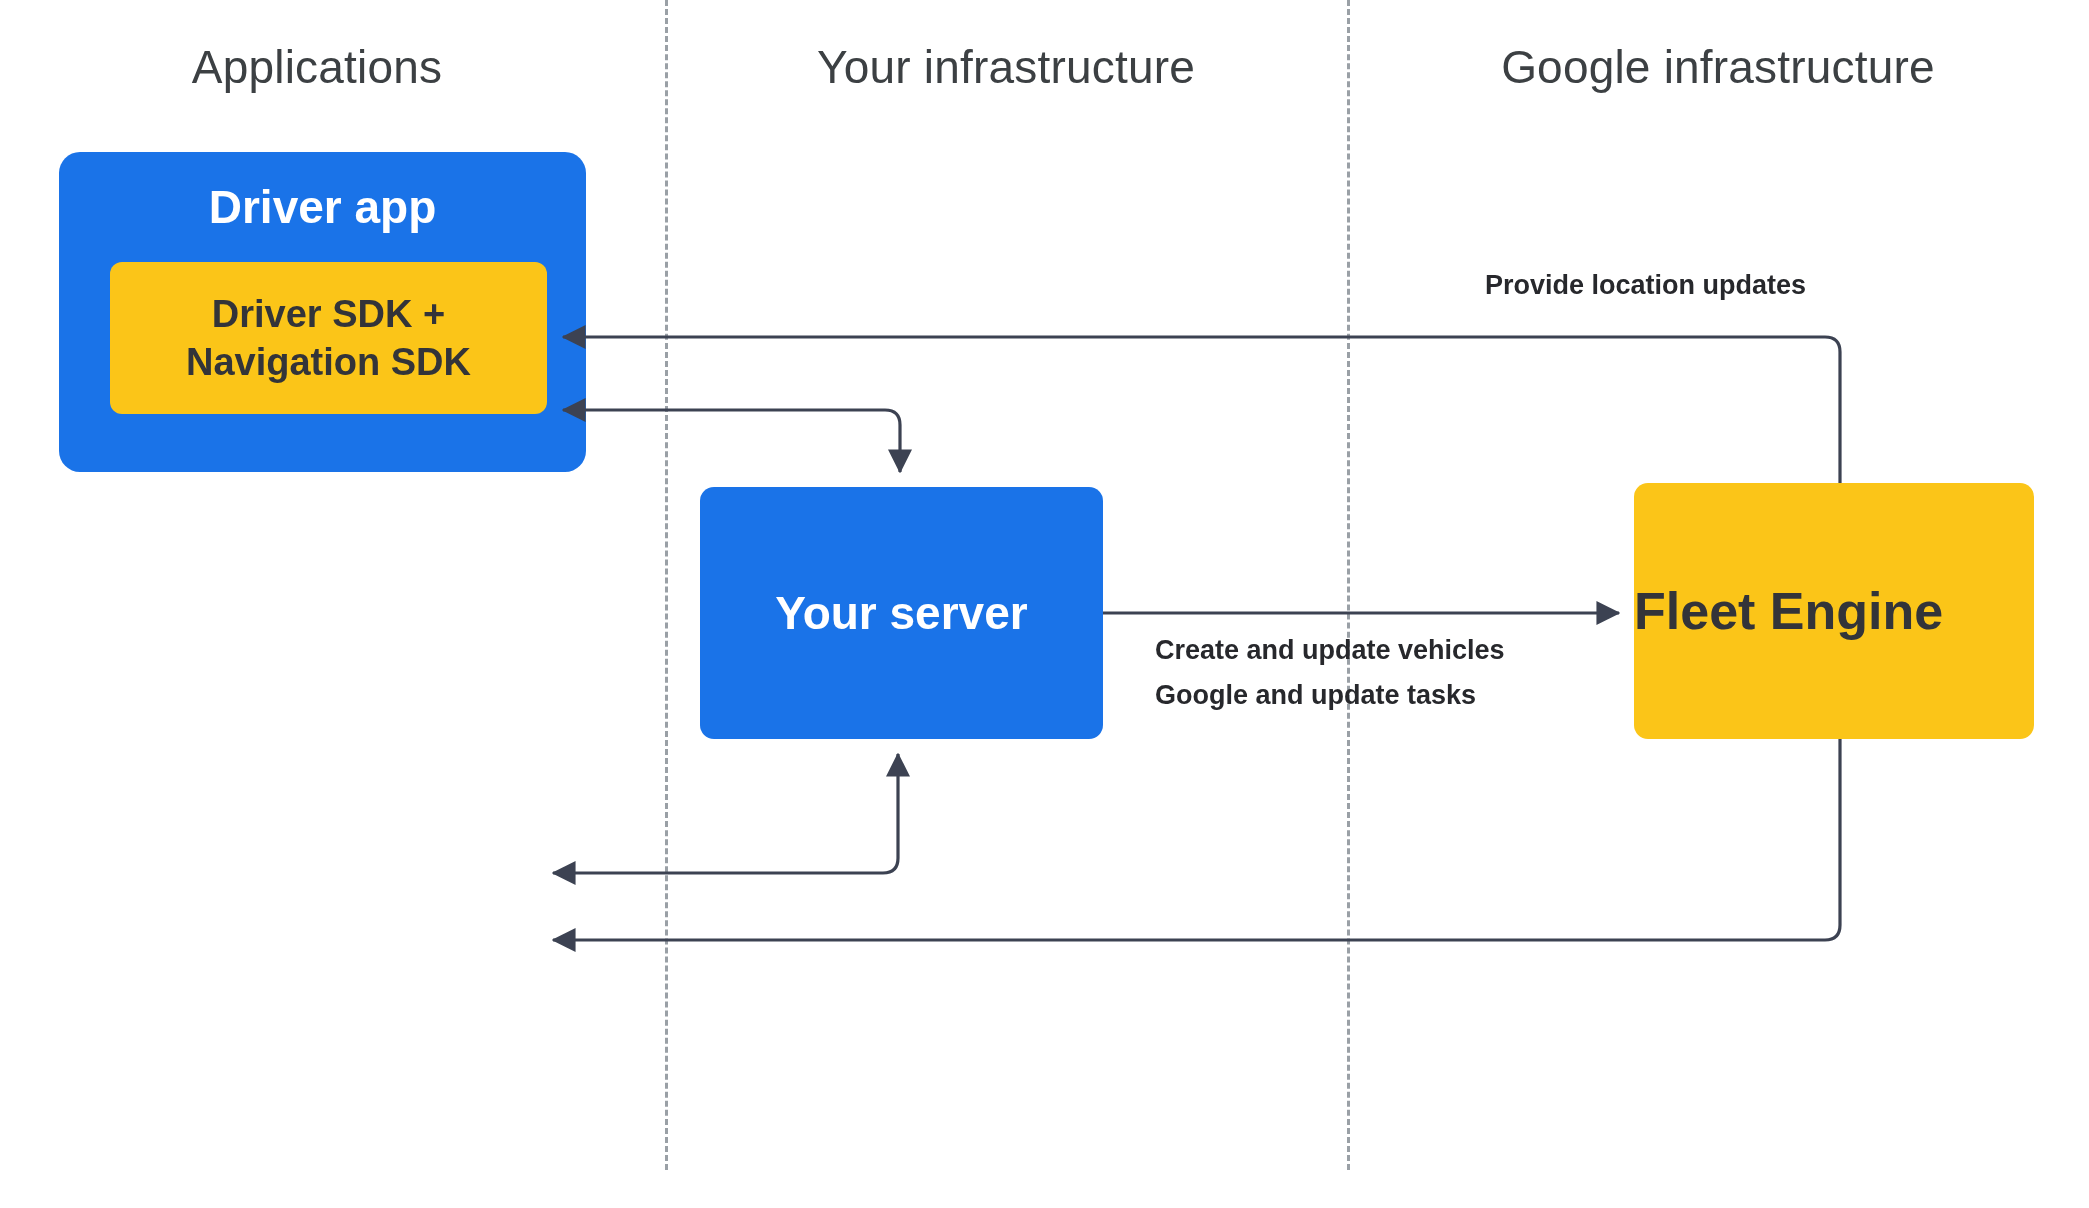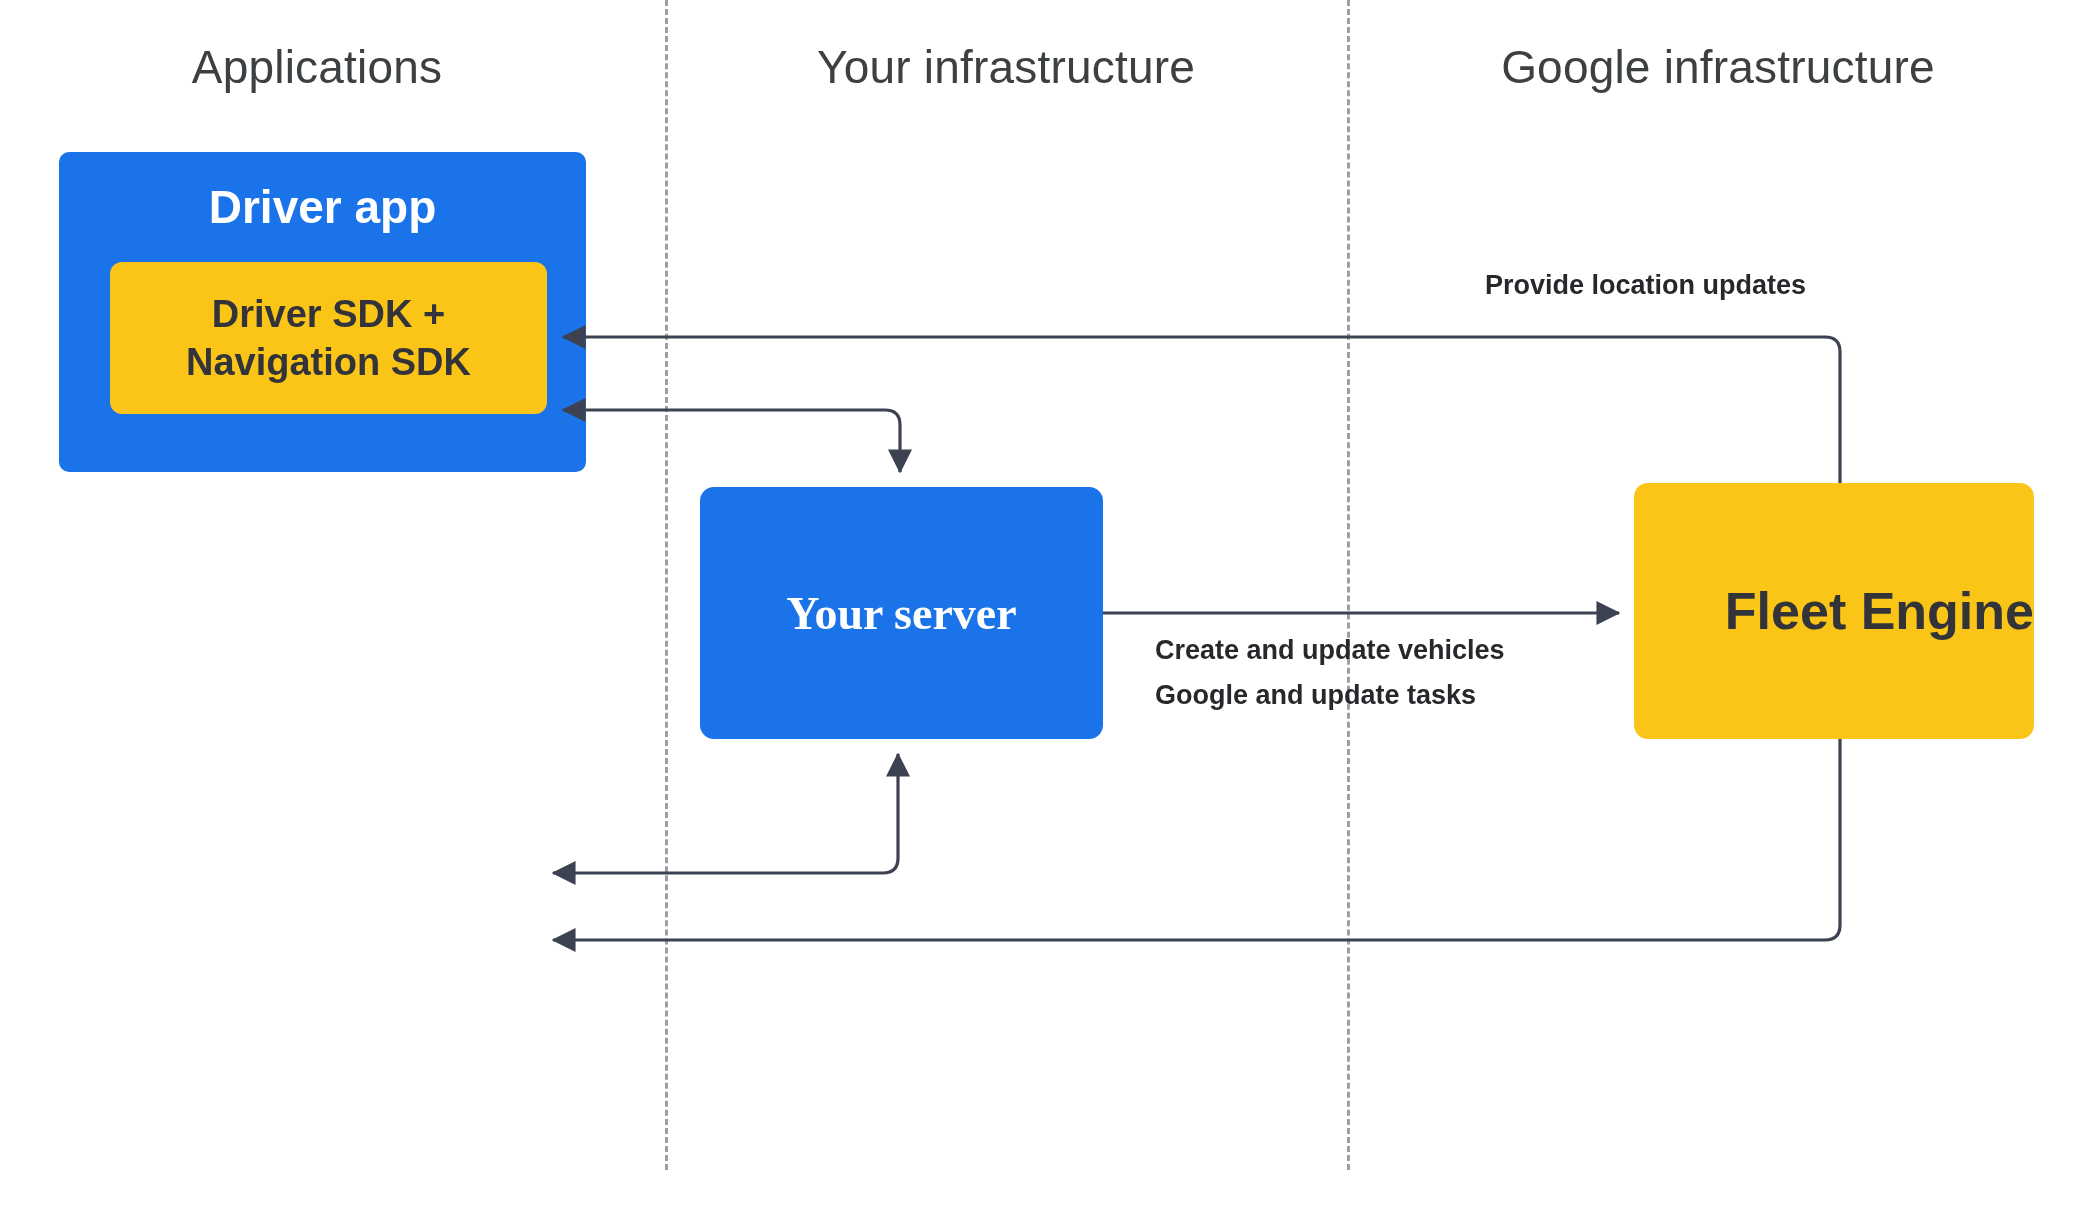--- a/index.html
+++ b/index.html
@@ -30,21 +30,21 @@
   .divider {
     position: absolute;
     top: 0;
     width: 0;
     height: 1170px;
     border-left: 3px dashed #9aa0a6;
   }
   .app-box {
     position: absolute;
     background: #1a73e8;
-    border-radius: 10px;
+    border-radius: 21px;
     box-sizing: border-box;
     text-decoration: underline;
   }
   .app-title {
     position: absolute;
     left: 0;
     right: 0;
     text-align: center;
     color: #ffffff;
     font-weight: bold;
@@ -71,30 +71,30 @@
   .server-box {
     position: absolute;
     background: #1a73e8;
     border-radius: 14px;
     display: flex;
     align-items: center;
     justify-content: center;
     color: #ffffff;
     font-weight: bold;
     font-size: 46px;
-    font-family: Liberation Serif, serif;
+    font-family: Liberation Sans, sans-serif;
     white-space: nowrap;
   }
   .engine-box {
     position: absolute;
     background: #fbc518;
     border-radius: 14px;
     display: flex;
     align-items: center;
-    justify-content: flex-end;
+    justify-content: flex-start;
     color: #333439;
     font-weight: bold;
     font-size: 52px;
     font-family: "Liberation Sans", sans-serif;
     white-space: nowrap;
   }
   .edge-label {
     position: absolute;
     font-family: "Liberation Sans", sans-serif;
     font-size: 27px;

